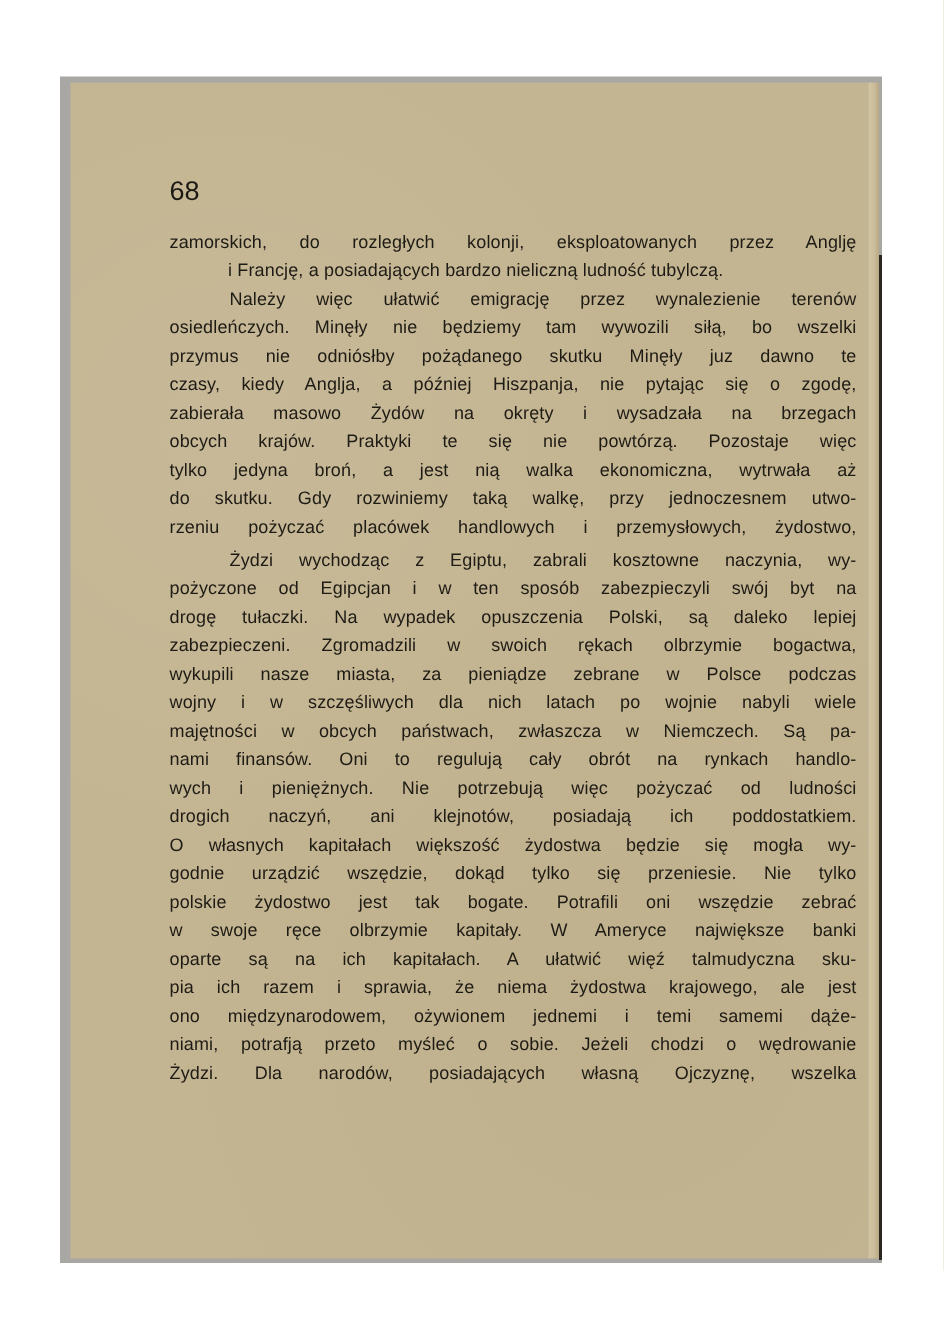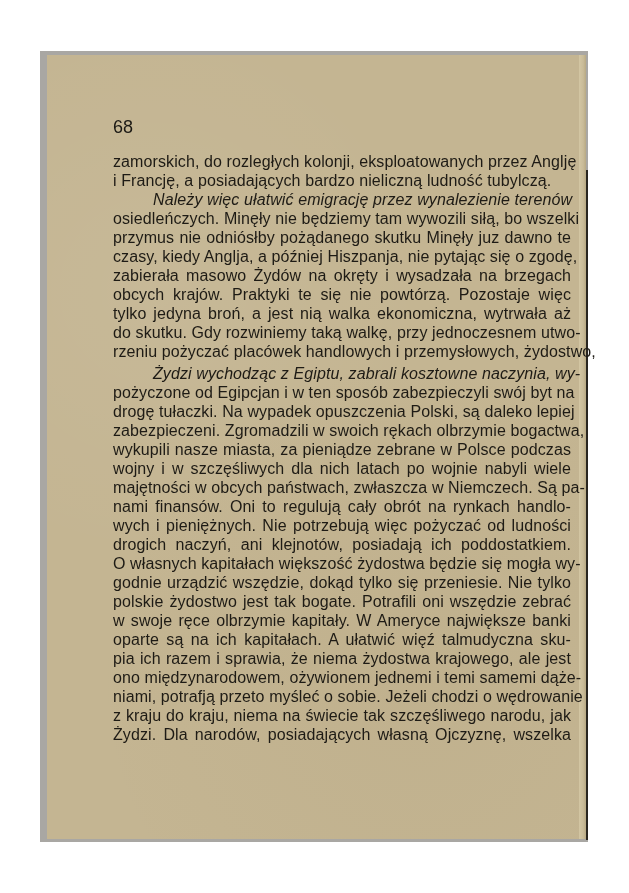--- a/index.html
+++ b/index.html
@@ -22,26 +22,26 @@
   .page-edge-dark {
     position:absolute; left:586px; top:170px; width:2px; height:670px;
     background:#2a2620;
   }
   .page-number {
     position:absolute; left:113px; top:117px;
     font-family:"Liberation Sans", sans-serif; font-size:18px; color:#1b1914;
   }
   .text-block {
     position:absolute; left:113px; top:152px; width:458px;
-    font-family:"Liberation Sans", sans-serif; font-size:16px; color:#1e1b15;
+    font-family:"Liberation Sans", sans-serif; font-size:12px; color:#1e1b15;
     line-height:19px; letter-spacing:0.1px;
   }
   .line { display:block; white-space:nowrap; text-align:justify; text-align-last:justify; height:19px; }
-  .line.last { text-align-last:left; }
-  .line.indent { padding-left:40px;font-style:italic; }
+  .line.last { text-align-last:left;margin-left:39px; }
+  .line.indent { padding-left:40px; }
   .para-gap { height:3px; }
 </style>
 </head>
 <body>
 
 <div class="scan-frame"></div>
 <div class="page"></div>
 <div class="page-edge"></div>
 <div class="page-edge-dark"></div>
 
@@ -74,15 +74,14 @@
   <span class="line">wych i pieniężnych. Nie potrzebują więc pożyczać od ludności</span>
   <span class="line">drogich naczyń, ani klejnotów, posiadają ich poddostatkiem.</span>
   <span class="line">O własnych kapitałach większość żydostwa będzie się mogła wy-</span>
   <span class="line">godnie urządzić wszędzie, dokąd tylko się przeniesie. Nie tylko</span>
   <span class="line">polskie żydostwo jest tak bogate. Potrafili oni wszędzie zebrać</span>
   <span class="line">w swoje ręce olbrzymie kapitały. W Ameryce największe banki</span>
   <span class="line">oparte są na ich kapitałach. A ułatwić więź talmudyczna sku-</span>
   <span class="line">pia ich razem i sprawia, że niema żydostwa krajowego, ale jest</span>
   <span class="line">ono międzynarodowem, ożywionem jednemi i temi samemi dąże-</span>
   <span class="line">niami, potrafją przeto myśleć o sobie. Jeżeli chodzi o wędrowanie</span>
-  <span class="line">z kraju do kraju, niema na świecie tak szczęśliwego narodu, jak</span>
   <span class="line">Żydzi. Dla narodów, posiadających własną Ojczyznę, wszelka</span>
 </div>
 
 </body></html>

